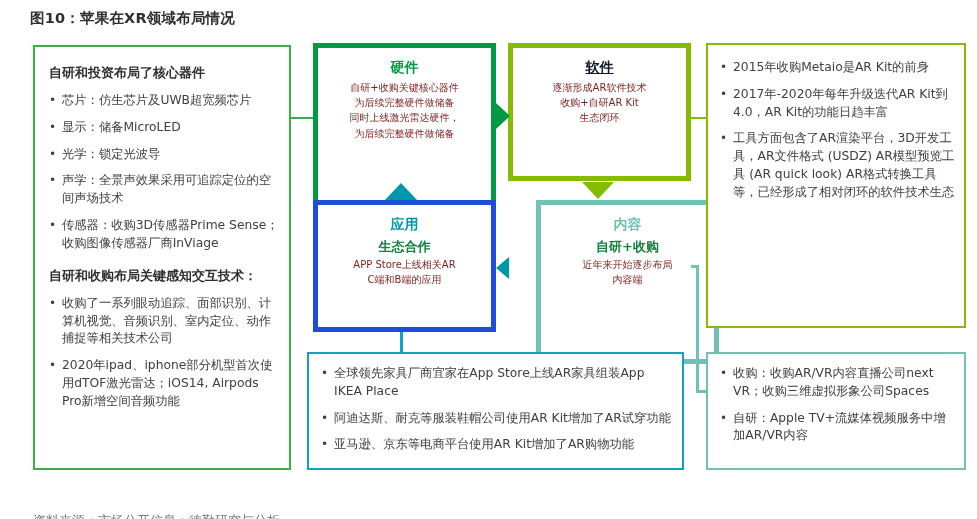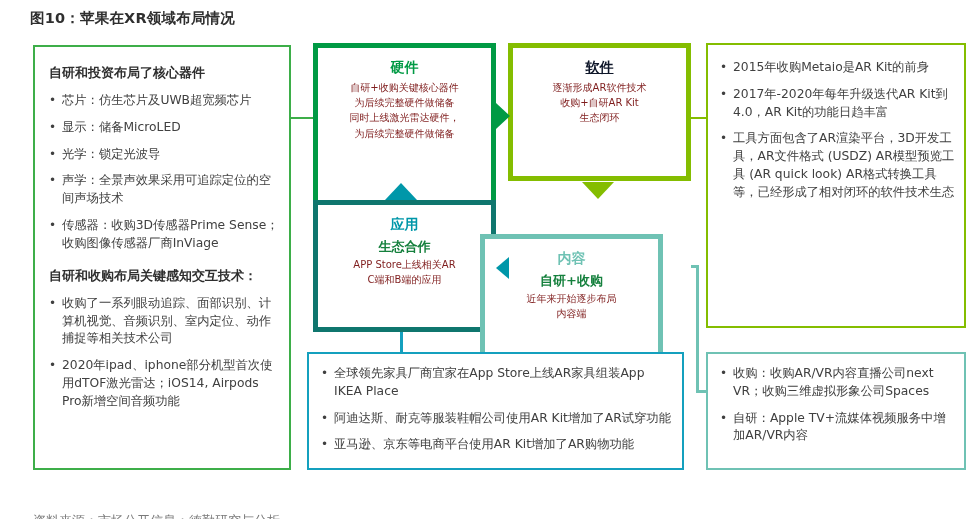--- a/index.html
+++ b/index.html
@@ -16,22 +16,22 @@
   .panel-h.mt { margin-top:14px; }
 
   .b-row { display:flex; align-items:flex-start; margin-bottom:9px; }
   .b-row .dot { flex:0 0 13px; color:#404040; font-size:12px; line-height:1.45; }
   .b-row .b-txt { flex:1; font-size:12.3px; line-height:1.45; color:#404040; }
 
   
   .flow-box { position:absolute; background:#fff; text-align:center; }
   .fb-hw { left:313px; top:43px;  width:183px; height:163px; border:5px solid #009a44; }
   .fb-sw { left:508px; top:43px;  width:183px; height:138px; border:5px solid #84bd00; }
-  .fb-app{ left:313px; top:200px; width:183px; height:132px; border:5px solid #0f766e; }
-  .fb-ct { left:480px; top:200px; width:183px; height:164px; border:5px solid #6fc2b4;margin-top:34px; }
+  .fb-app{ left:313px; top:200px; width:183px; height:132px; border:5px solid #1d4ed8; }
+  .fb-ct { left:536px; top:200px; width:183px; height:164px; border:5px solid #6fc2b4; }
   .fb-title { font-size:14px; font-weight:700; margin-top:11px; margin-bottom:3px; }
   .fb-hw .fb-title { color:#009a44; }
   .fb-sw .fb-title { color:#0f172a;text-decoration:underline; }
   .fb-app .fb-title { color:#0097a9; }
   .fb-ct .fb-title { color:#6fc2b4; }
   .fb-sub { font-size:13px; font-weight:700; color:#15803d; line-height:1.5; }
   .fb-line { font-size:10px; color:#7f1d1d; line-height:1.52; }
 
   
   .detail-box { position:absolute; background:#fff; padding:14px 8px 0 12px; }

